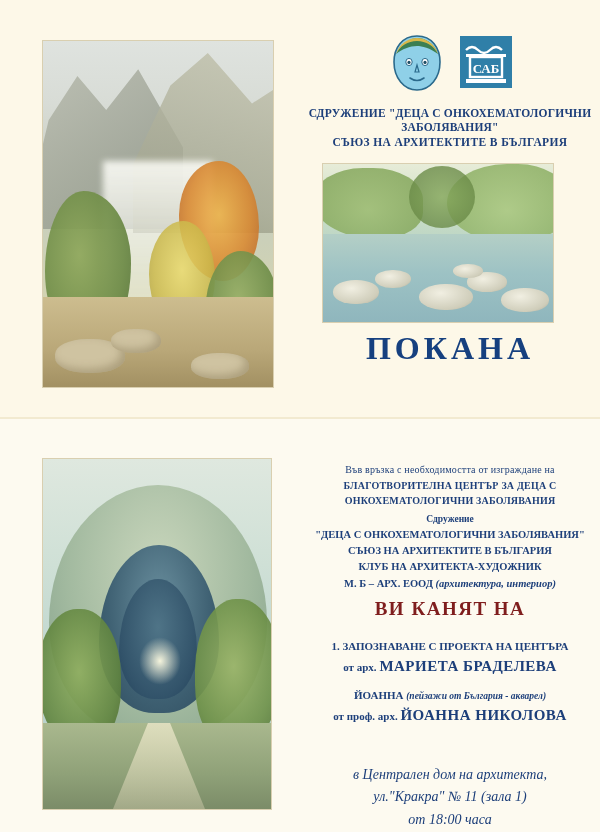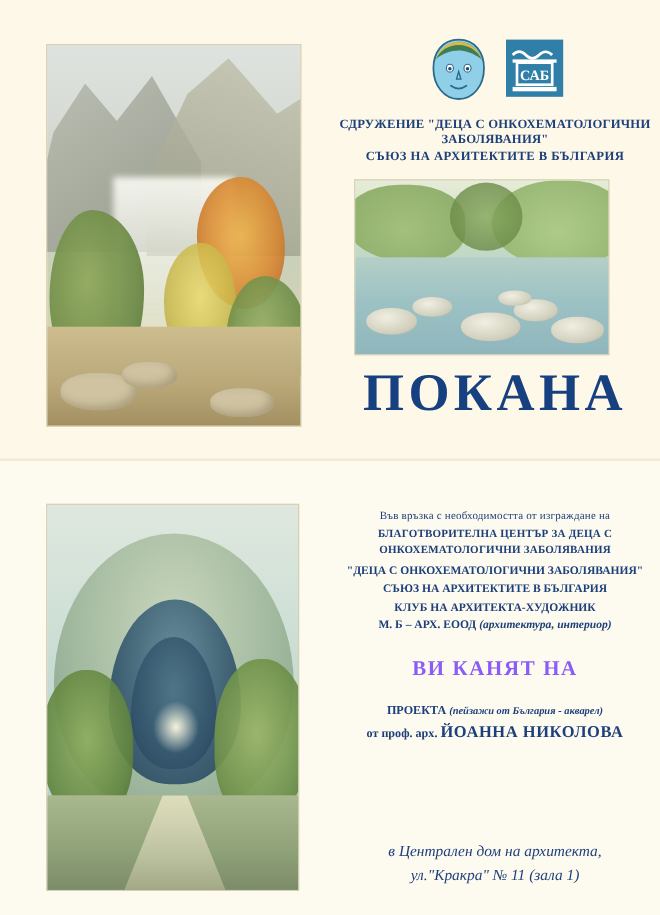--- a/index.html
+++ b/index.html
@@ -187,21 +187,21 @@
   .art2 .s5 { right: 4px; bottom: 10px; width: 48px; height: 24px; }
   .art2 .s6 { left: 130px; bottom: 44px; width: 30px; height: 14px; }
 
   
   .pokana {
     position: absolute;
     left: 308px; top: 330px; width: 284px;
     text-align: center;
     color: #16407f;
     font-weight: bold;
-    font-size: 48px;
+    font-size: 32px;
     letter-spacing: 4px;
     font-family: "Liberation Serif", serif;
   }
 
   
   .art3 {
     position: absolute;
     left: 42px; top: 458px;
     width: 230px; height: 352px;
     border: 1px solid #d9cfb0;
@@ -273,21 +273,21 @@
     line-height: 1.55;
   }
   .org-block .sm { font-size: 9.5px; }
   .org-block .it { font-style: italic; font-weight: bold; }
 
   .invite {
     top: 598px;
     font-size: 19px;
     font-weight: bold;
     letter-spacing: 1.5px;
-    color: #8b5cf6;
+    color: #7f1d1d;
   }
 
   .items { top: 638px; }
   .item {
     font-size: 11px;
     font-weight: bold;
     line-height: 1.5;
     margin-bottom: 10px;
   }
   .item .big {
@@ -387,39 +387,47 @@
     <div class="path"></div>
   </div>
 
   <div class="rcol tiny-block">
     <div class="l1">Във връзка с необходимостта от изграждане на</div>
     <div>БЛАГОТВОРИТЕЛНА ЦЕНТЪР  ЗА ДЕЦА С</div>
     <div>ОНКОХЕМАТОЛОГИЧНИ ЗАБОЛЯВАНИЯ</div>
   </div>
 
   <div class="rcol org-block">
+    <div class="sm">Сдружение</div>
     <div>"ДЕЦА С ОНКОХЕМАТОЛОГИЧНИ ЗАБОЛЯВАНИЯ"</div>
     <div>СЪЮЗ  НА  АРХИТЕКТИТЕ В  БЪЛГАРИЯ</div>
     <div>КЛУБ НА АРХИТЕКТА-ХУДОЖНИК</div>
     <div>
       <span>М. Б – АРХ. ЕООД </span><span class="it">(архитектура, интериор)</span>
     </div>
   </div>
 
   <div class="rcol invite">ВИ КАНЯТ НА</div>
 
   <div class="rcol items">
     <div class="item">
+      <div>1. ЗАПОЗНАВАНЕ С ПРОЕКТА НА ЦЕНТЪРА</div>
       <div>
-        <span>ПРОЕКТА </span><span class="sm-it">(пейзажи от България - акварел)</span>
+        <span>от арх. </span><span class="big">МАРИЕТА БРАДЕЛЕВА</span>
+      </div>
+    </div>
+    <div class="item">
+      <div>
+        <span>ЙОАННА </span><span class="sm-it">(пейзажи от България - акварел)</span>
       </div>
       <div>
         <span>от проф. арх. </span><span class="big">ЙОАННА НИКОЛОВА</span>
       </div>
     </div>
   </div>
 
   <div class="rcol venue">
     <div>в Централен дом на архитекта,</div>
     <div>ул."Кракра" № 11 (зала 1)</div>
+    <div>от 18:00 часа</div>
   </div>
 
 </div>
 
 </body></html>

